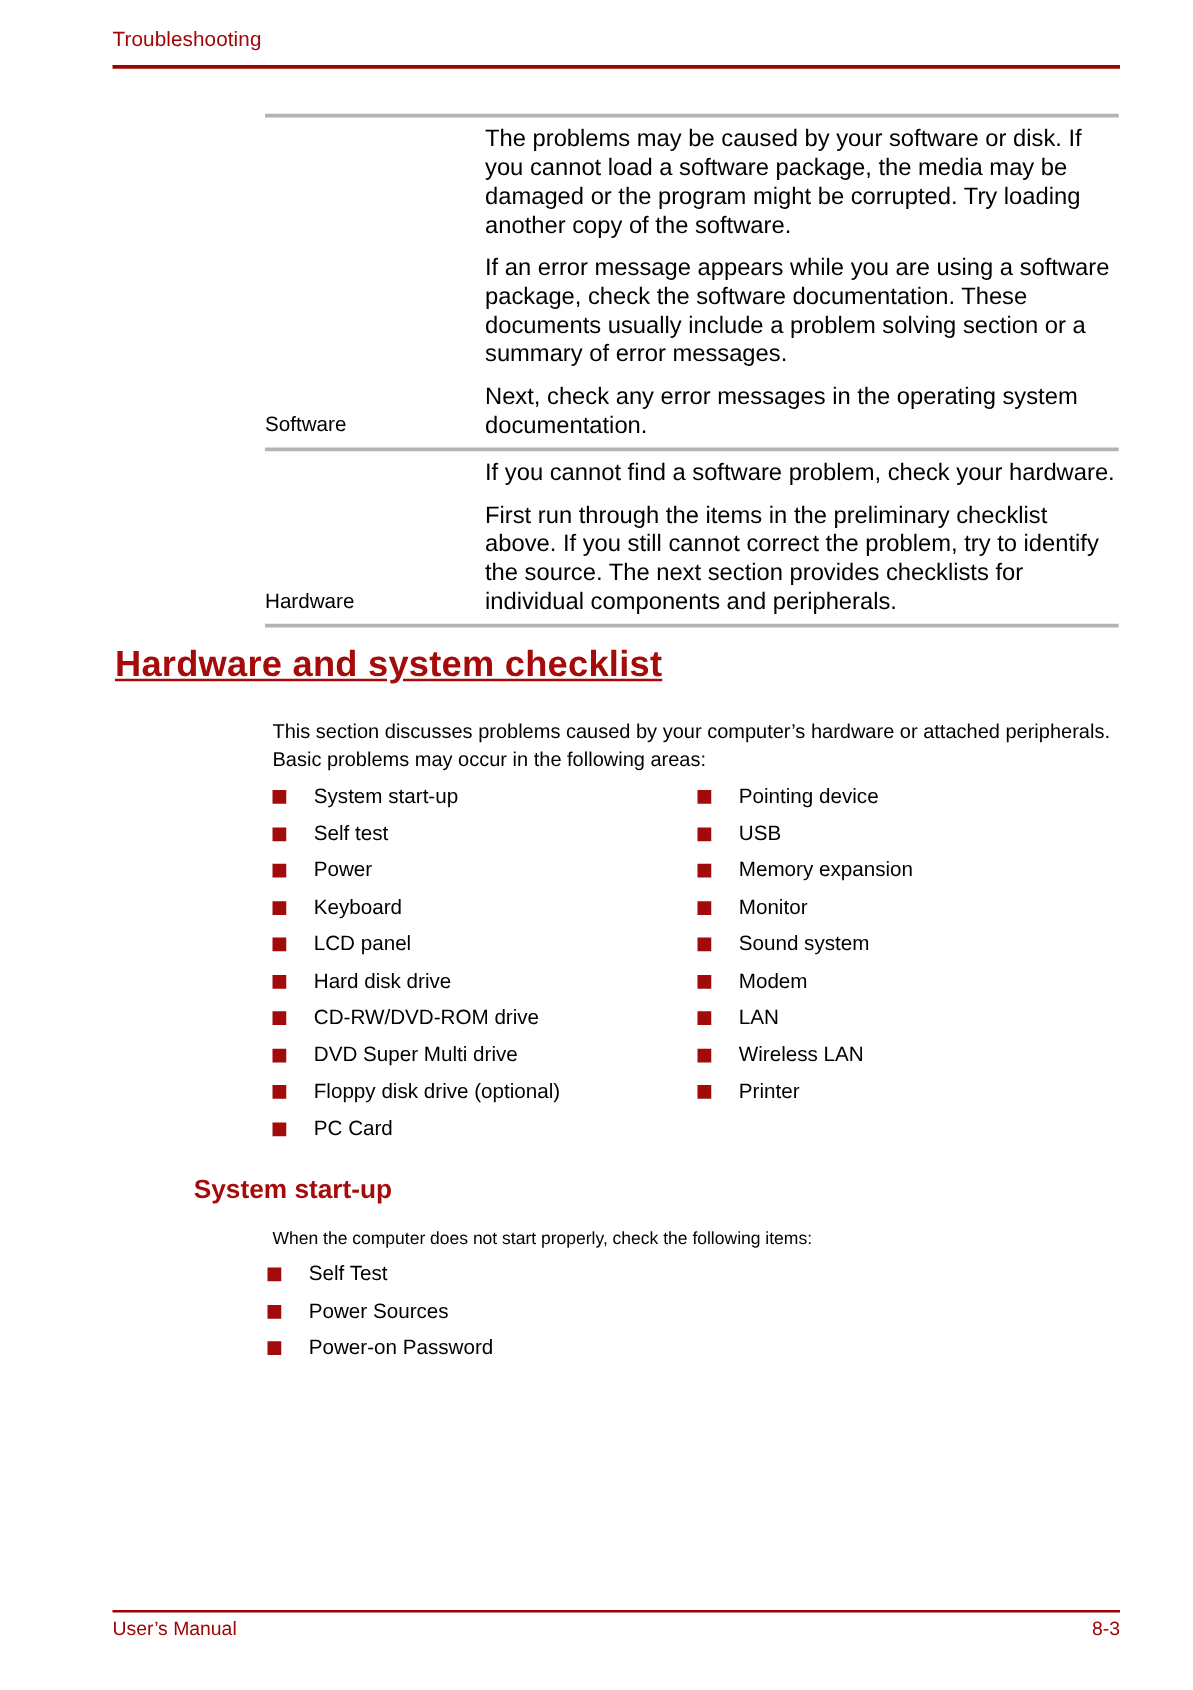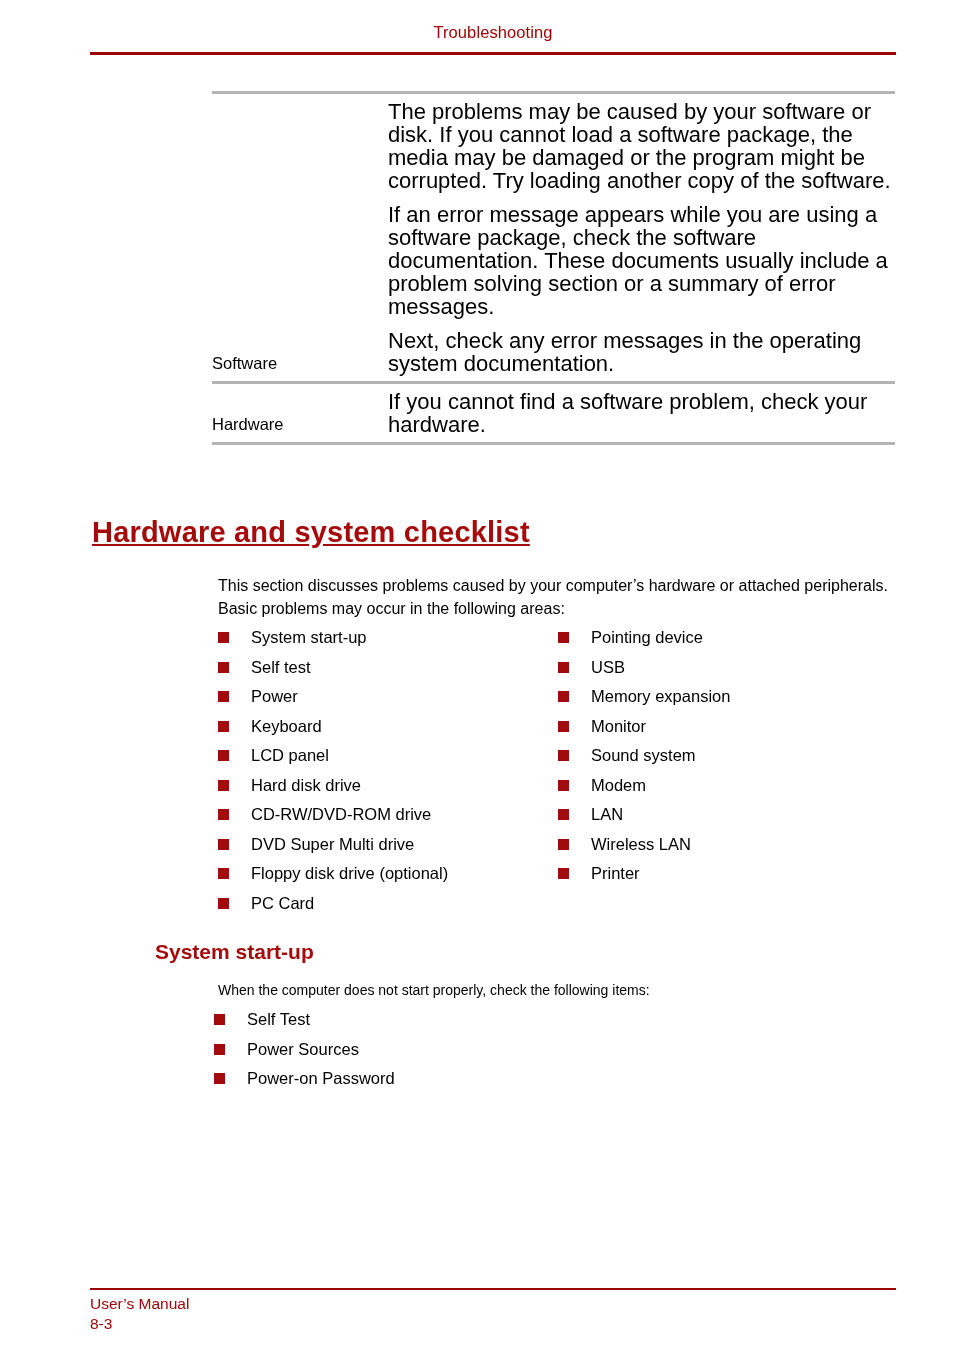--- a/index.html
+++ b/index.html
@@ -23,21 +23,21 @@
 
   
   .page-header {
     position: absolute;
     left: 90px;
     top: 22px;
     width: 806px;
   }
   .page-header .header-text {
     display: block;
-    text-align: center;
+    text-align: left;
     font-size: 16.5px;
     color: #a00505;
     letter-spacing: 0.1px;
     line-height: 20px;
   }
   .header-rule {
     position: absolute;
     left: 90px;
     top: 52px;
     width: 806px;
@@ -65,21 +65,21 @@
   }
   .def-term {
     width: 176px;
     flex: 0 0 176px;
     font-size: 16.5px;
     line-height: 23px;
     padding-top: 1px;
   }
   .def-desc {
     flex: 1 1 auto;
-    font-size: 22px;
+    font-size: 19px;
     line-height: 23px;
   }
   .def-desc p {
     margin: 0 0 11px 0;
   }
   .def-desc p:last-child {
     margin-bottom: 0;
   }
 
   
@@ -176,23 +176,22 @@
     width: 806px;
     height: 2px;
     background: #9e0303;
   }
   .footer {
     position: absolute;
     left: 90px;
     top: 1294px;
     width: 806px;
     display: flex;
-    justify-content: center;
+    justify-content: space-between;
     align-items: baseline;
-    flex-direction: column;
   }
   .footer span {
     font-size: 15.5px;
     color: #a00505;
     line-height: 20px;
   }
 </style>
 </head>
 <body>
 
@@ -215,20 +214,21 @@
         <p>Next, check any error messages in the operating system documentation.</p>
       </div>
     </div>
 
     <div class="rule-gray"></div>
 
     <div class="def-row">
       <div class="def-term">Hardware</div>
       <div class="def-desc">
         <p>If you cannot find a software problem, check your hardware.</p>
+        <p>First run through the items in the preliminary checklist above. If you still cannot correct the problem, try to identify the source. The next section provides checklists for individual components and peripherals.</p>
       </div>
     </div>
 
     <div class="rule-gray"></div>
   </div>
 
   <div class="h1">Hardware and system checklist</div>
 
   <div class="intro">This section discusses problems caused by your computer’s hardware or attached peripherals. Basic problems may occur in the following areas:</div>
 

